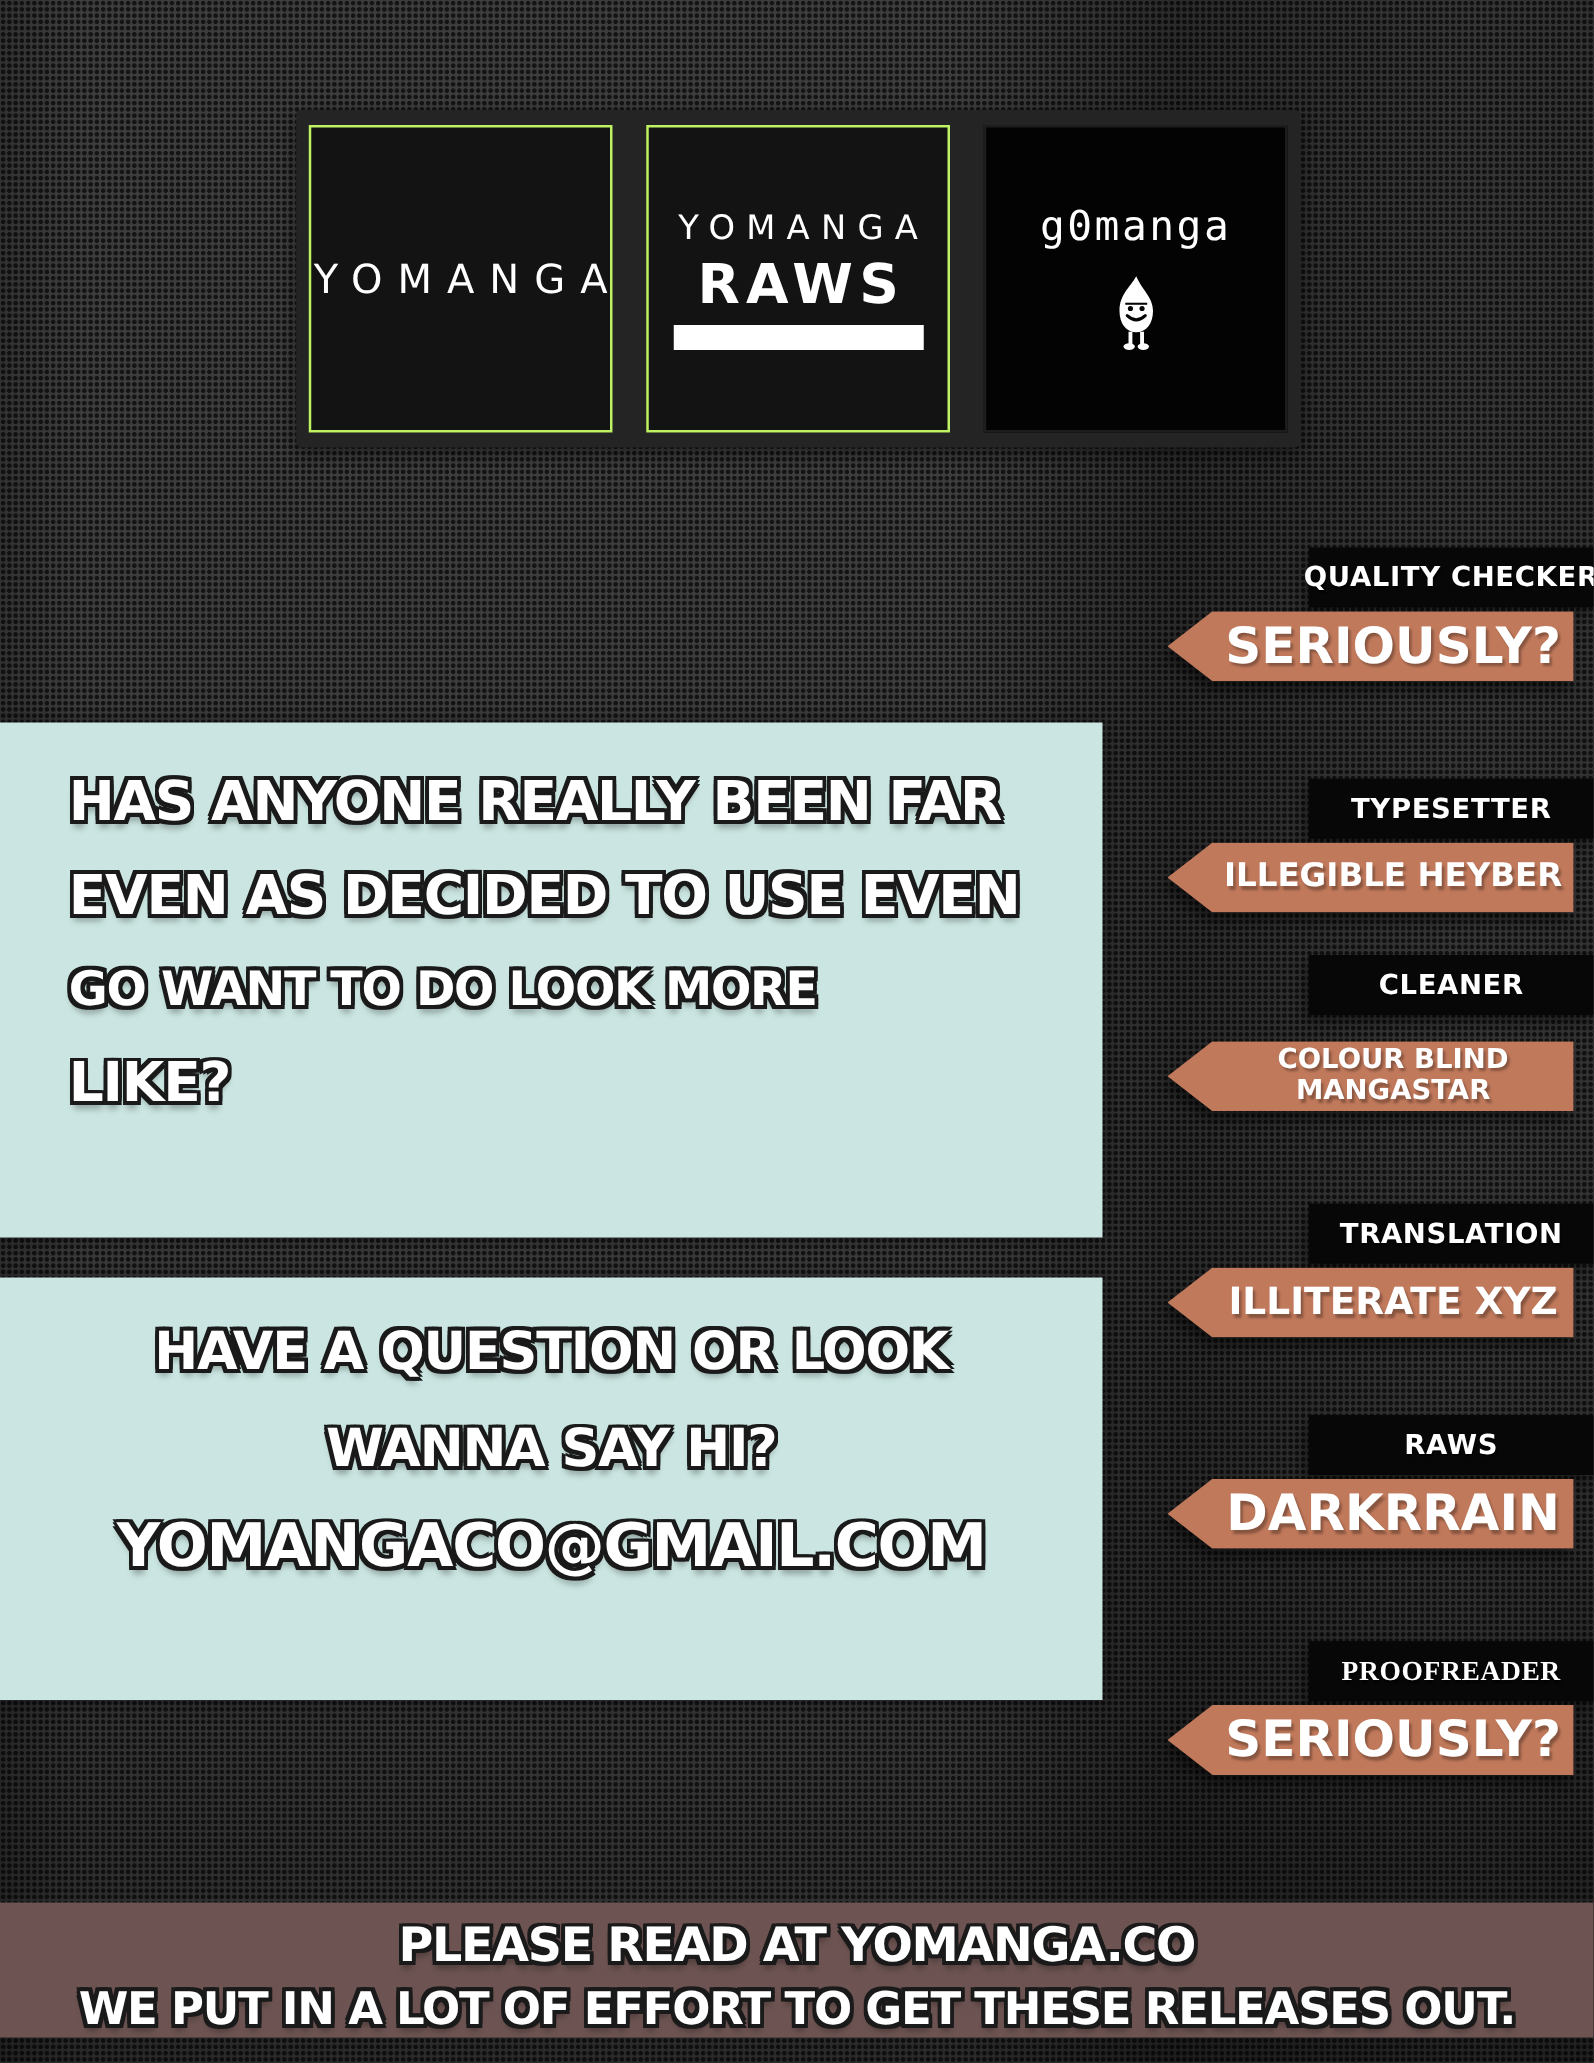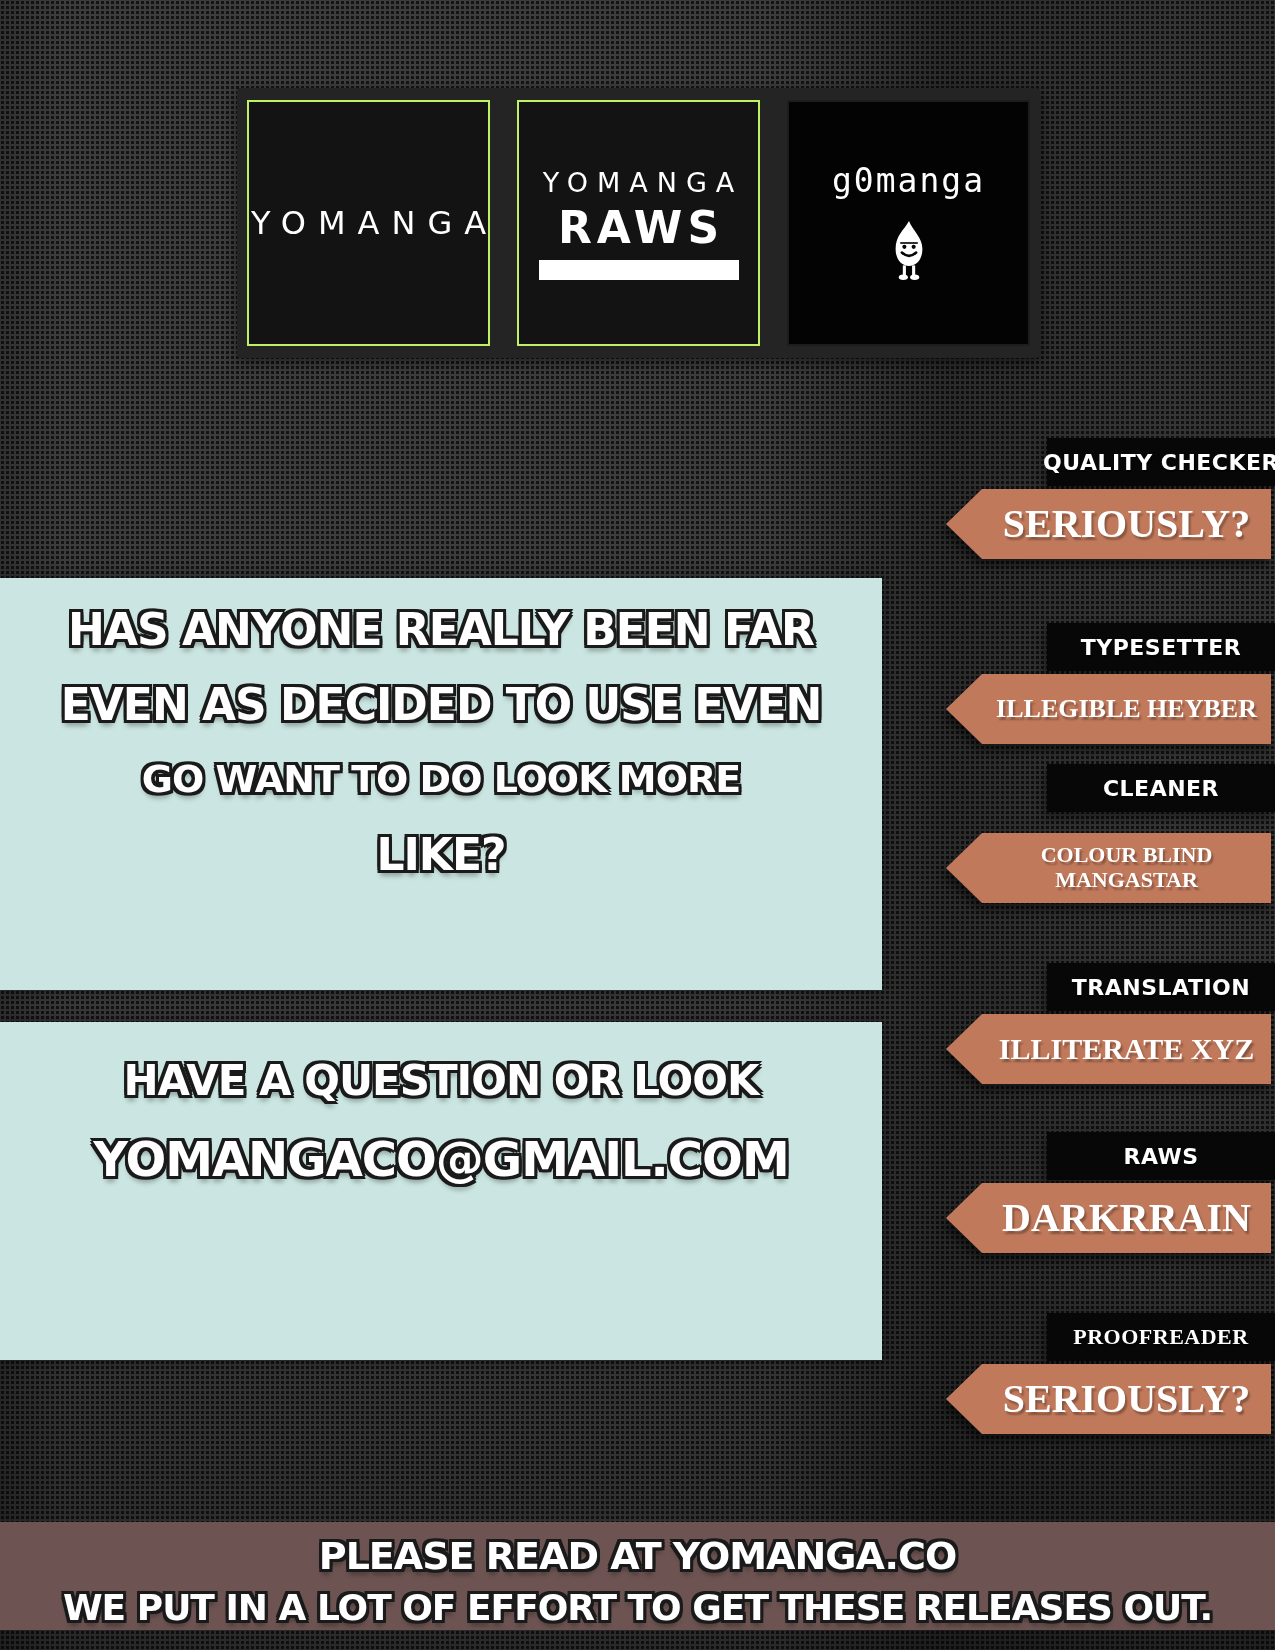--- a/index.html
+++ b/index.html
@@ -44,23 +44,22 @@
   .credit-role-bar{
     position:absolute;right:0;width:228px;height:48px;background:#070707;
     display:flex;align-items:center;justify-content:center;z-index:2;
     box-shadow:-3px 6px 10px rgba(0,0,0,0.40);
   }
   .credit-role-text{
     color:#fff;font-weight:800;font-size:22px;letter-spacing:0.5px;white-space:nowrap;
     text-shadow:1px 2px 1px rgba(0,0,0,0.6);
   }
   .banner-wrap{
-    position:absolute;right:4px;width:325px;height:70px;z-index:2;
+    position:absolute;right:16px;width:325px;height:56px;z-index:2;
     filter:drop-shadow(-3px 7px 5px rgba(0,0,0,0.45));
-    font-family:Liberation Serif, serif;
   }
   .banner{
     width:100%;height:100%;background:#c1795b;
     clip-path:polygon(0 50%, 36px 0, 100% 0, 100% 100%, 36px 100%);
     display:flex;flex-direction:column;align-items:center;justify-content:center;
     padding-left:36px;box-sizing:border-box;
   }
   .banner-line{
     color:#fff;font-weight:800;line-height:1.12;white-space:nowrap;
     text-shadow:2px 3px 2px rgba(0,0,0,0.30);
@@ -165,28 +164,29 @@
         <span class="credit-role-text">PROOFREADER</span>
       </div>
       <div class="banner-wrap" style="top: 1364px;">
         <div class="banner">
           <div class="banner-line" style="font-size: 40px;">SERIOUSLY?</div>
         </div>
       </div>
     </div>
 
   <div id="msg-root">
-      <div class="msg-box z" style="top: 578px; width: 882px; height: 412px; padding-top: 14px; padding-right: 55px; padding-left: 55px; text-align: center;">
+      <div class="msg-box z" style="top: 578px; width: 882px; height: 412px; padding-top: 26px; padding-right: 55px; padding-left: 55px; text-align: left;">
         <div class="msg-line" style="font-size: 44px; line-height: 75px;">HAS ANYONE REALLY BEEN FAR</div>
         <div class="msg-line" style="font-size: 44px; line-height: 75px;">EVEN AS DECIDED TO USE EVEN</div>
         <div class="msg-line" style="font-size: 38px; line-height: 75px;">GO WANT TO DO LOOK MORE</div>
         <div class="msg-line" style="font-size: 44px; line-height: 75px;">LIKE?</div>
       </div>
       <div class="msg-box z" style="top: 1022px; width: 882px; height: 338px; padding-top: 20px; padding-right: 40px; padding-left: 40px; text-align: center;">
         <div class="msg-line" style="font-size: 42px; line-height: 78px;">HAVE A QUESTION OR LOOK</div>
+        <div class="msg-line" style="font-size: 42px; line-height: 78px;">WANNA SAY HI?</div>
         <div class="msg-line" style="font-size: 48px; line-height: 78px;">YOMANGACO@GMAIL.COM</div>
       </div>
     </div>
 
   <div class="footer-bar z">
     <div class="msg-line footer-line1">PLEASE READ AT YOMANGA.CO</div>
     <div class="msg-line footer-line2">WE PUT IN A LOT OF EFFORT TO GET THESE RELEASES OUT.</div>
   </div>
 </div>
 

